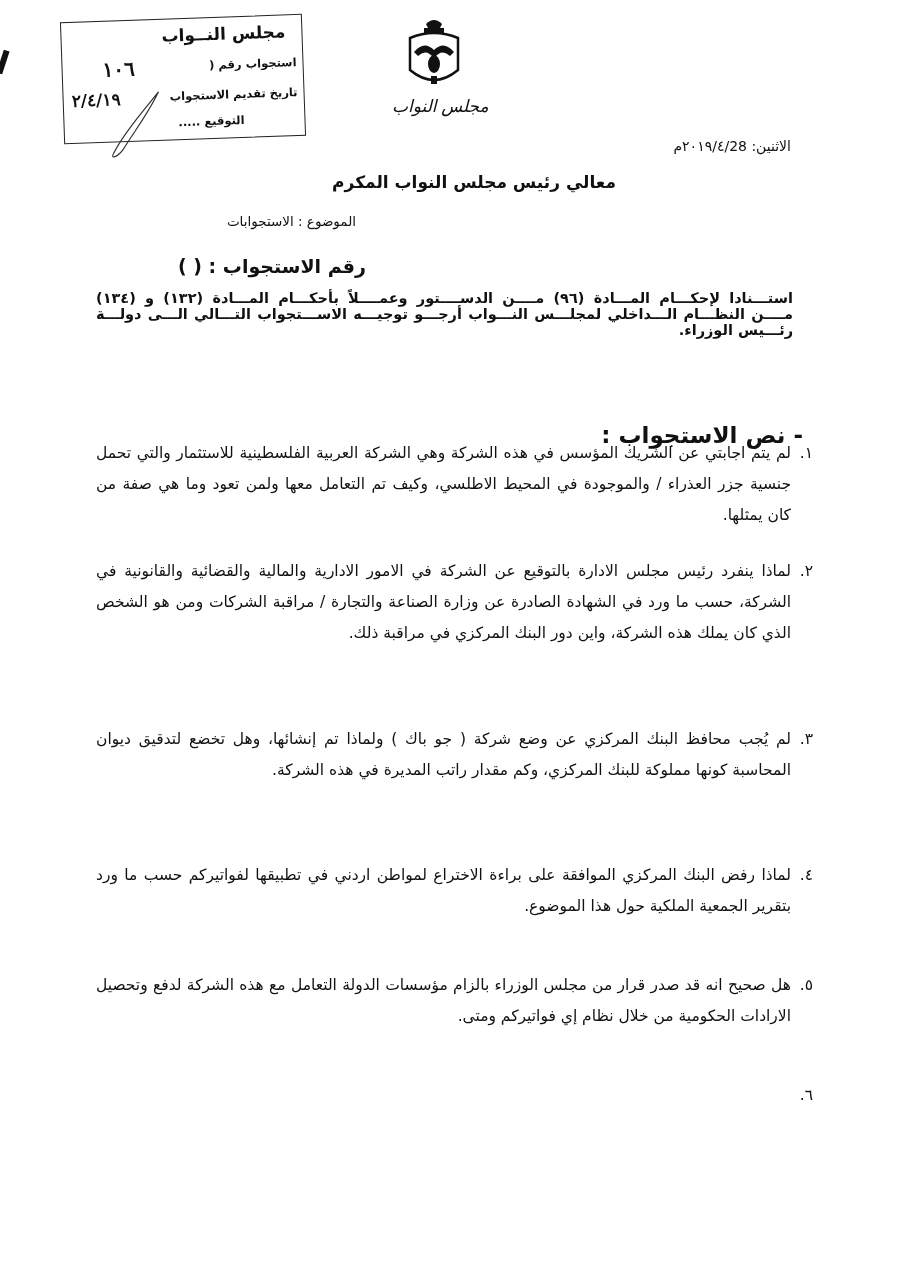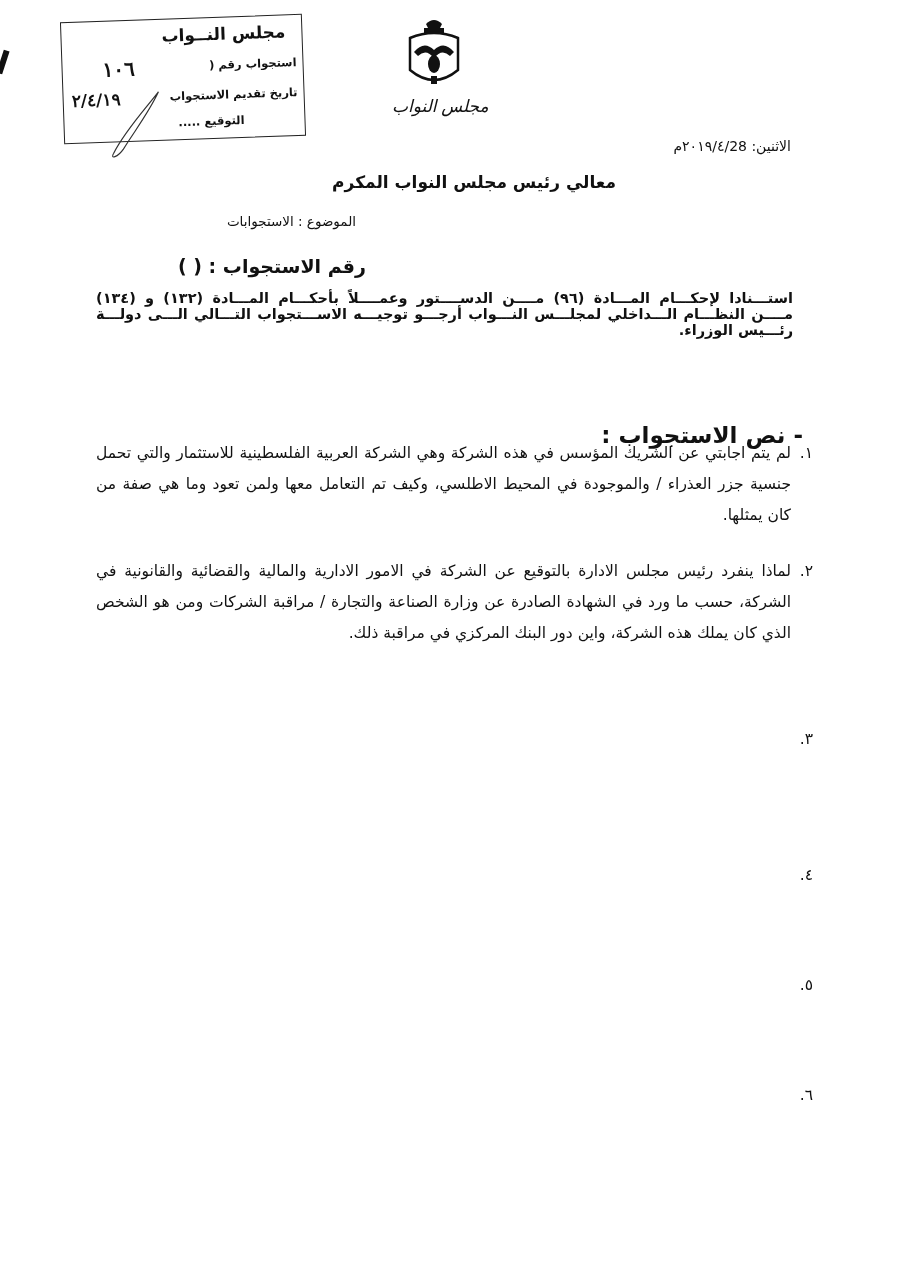--- a/index.html
+++ b/index.html
@@ -88,22 +88,25 @@
 <div class="abs item item-1 rtl">
   <span class="num">١.</span>
   <span>لم يتم اجابتي عن الشريك المؤسس في هذه الشركة وهي الشركة العربية الفلسطينية للاستثمار والتي تحمل جنسية جزر العذراء / والموجودة في المحيط الاطلسي، وكيف تم التعامل معها ولمن تعود وما هي صفة من كان يمثلها.</span>
 </div>
 <div class="abs item item-2 rtl">
   <span class="num">٢.</span>
   <span>لماذا ينفرد رئيس مجلس الادارة بالتوقيع عن الشركة في الامور الادارية والمالية والقضائية والقانونية في الشركة، حسب ما ورد في الشهادة الصادرة عن وزارة الصناعة والتجارة / مراقبة الشركات ومن هو الشخص الذي كان يملك هذه الشركة، واين دور البنك المركزي في مراقبة ذلك.</span>
 </div>
 <div class="abs item item-3 rtl">
   <span class="num">٣.</span>
+  <span>لم يُجب محافظ البنك المركزي عن وضع شركة ( جو باك ) ولماذا تم إنشائها، وهل تخضع لتدقيق ديوان المحاسبة كونها مملوكة للبنك المركزي، وكم مقدار راتب المديرة في هذه الشركة.</span>
 </div>
 <div class="abs item item-4 rtl">
   <span class="num">٤.</span>
+  <span>لماذا رفض البنك المركزي الموافقة على براءة الاختراع لمواطن اردني في تطبيقها لفواتيركم حسب ما ورد بتقرير الجمعية الملكية حول هذا الموضوع.</span>
 </div>
 <div class="abs item item-5 rtl">
   <span class="num">٥.</span>
+  <span>هل صحيح انه قد صدر قرار من مجلس الوزراء بالزام مؤسسات الدولة التعامل مع هذه الشركة لدفع وتحصيل الارادات الحكومية من خلال نظام إي فواتيركم ومتى.</span>
 </div>
 <div class="abs item item-6 rtl">
   <span class="num">٦.</span>
 </div>
 
 </body></html>

